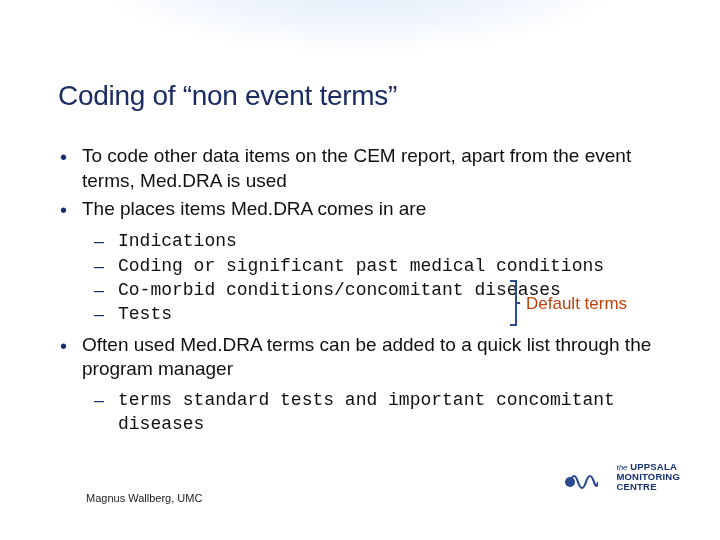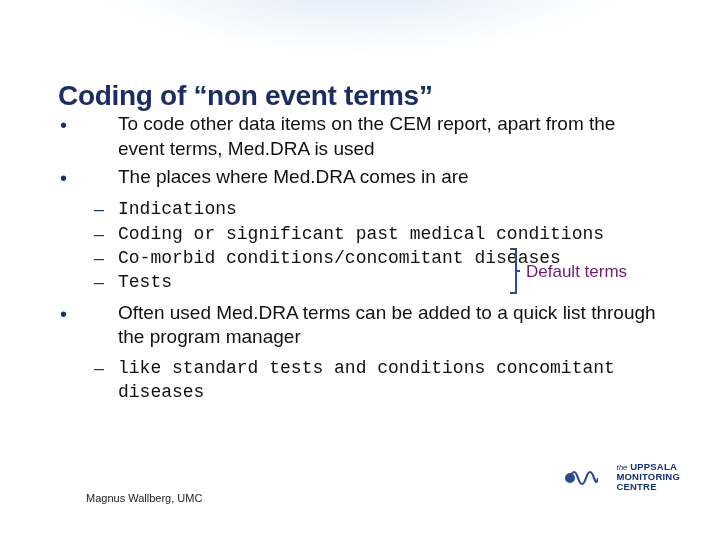--- a/index.html
+++ b/index.html
@@ -21,43 +21,44 @@
     pointer-events: none;
   }
   .content {
     position: absolute;
     top: 80px;
     left: 58px;
     right: 60px;
   }
   .title {
     font-size: 28px;
-    font-weight: bold;
+    font-weight: normal;
     color: #1b2d63;
+    margin-bottom: 32px;
     letter-spacing: -0.3px;
   }
   ul.level1 {
     list-style: none;
   }
   ul.level1 > li {
     font-size: 19px;
     color: #111;
     display: flex;
     margin-bottom: 4px;
     line-height: 1.3;
   }
   ul.level1 > li > .bullet {
     color: #16306f;
     font-size: 20px;
     width: 24px;
     flex-shrink: 0;
     text-align: left;
     padding-left: 2px;
   }
-  ul.level1 > li > .txt { flex: 1; margin-left: 36px; }
+  ul.level1 > li > .txt { flex: 1; }
   ul.level2 {
     list-style: none;
     margin-left: 36px;
     margin-top: 6px;
     margin-bottom: 6px;
   }
   ul.level2 > li {
     font-size: 18px;
     color: #111;
     display: flex;
@@ -82,37 +83,37 @@
     gap: 6px;
   }
   .bracket {
     width: 12px;
     height: 48px;
     position: relative;
   }
   .bracket svg { display: block; }
   .bracket-text {
     font-size: 17px;
-    color: #701a75;
+    color: #c2410c;
     line-height: 1.25;
   }
   .footer-author {
     position: absolute;
     bottom: 36px;
     left: 50px;
     font-size: 11px;
     color: #222;
     padding-left: 36px;
   }
   .logo {
     position: absolute;
     right: 40px;
     bottom: 48px;
     display: flex;
-    align-items: flex-start;
+    align-items: flex-end;
     gap: 18px;
   }
   .logo-mark {
     width: 34px;
     height: 26px;
   }
   .logo-text {
     font-size: 9.5px;
     color: #16306f;
     line-height: 1.05;
@@ -128,21 +129,21 @@
 <div class="content">
   <div class="title">Coding of “non event terms”</div>
 
   <ul class="level1">
     <li>
       <span class="bullet">•</span>
       <span class="txt">To code other data items on the CEM report, apart from the event terms, Med.DRA is used</span>
     </li>
     <li>
       <span class="bullet">•</span>
-      <span class="txt">The places where Med.DRA comes in are</span>
+      <span class="txt">The places items Med.DRA comes in are</span>
     </li>
   </ul>
 
   <div class="sub-group">
     <ul class="level2">
       <li>
         <span class="dash">–</span>
         <span class="txt">Indications</span>
       </li>
       <li>
@@ -174,21 +175,21 @@
   <ul class="level1">
     <li>
       <span class="bullet">•</span>
       <span class="txt">Often used Med.DRA terms can be added to a quick list through the program manager</span>
     </li>
   </ul>
 
   <ul class="level2">
     <li>
       <span class="dash">–</span>
-      <span class="txt">like standard tests and conditions concomitant diseases</span>
+      <span class="txt">terms standard tests and important concomitant diseases</span>
     </li>
   </ul>
 </div>
 
 <div class="footer-author">Magnus Wallberg, UMC</div>
 
 <div class="logo">
   <div class="logo-mark">
     <svg width="34" height="26" viewBox="0 0 34 26">
       <ellipse cx="6" cy="16" rx="5" ry="5" fill="#2b4a8f"></ellipse>

